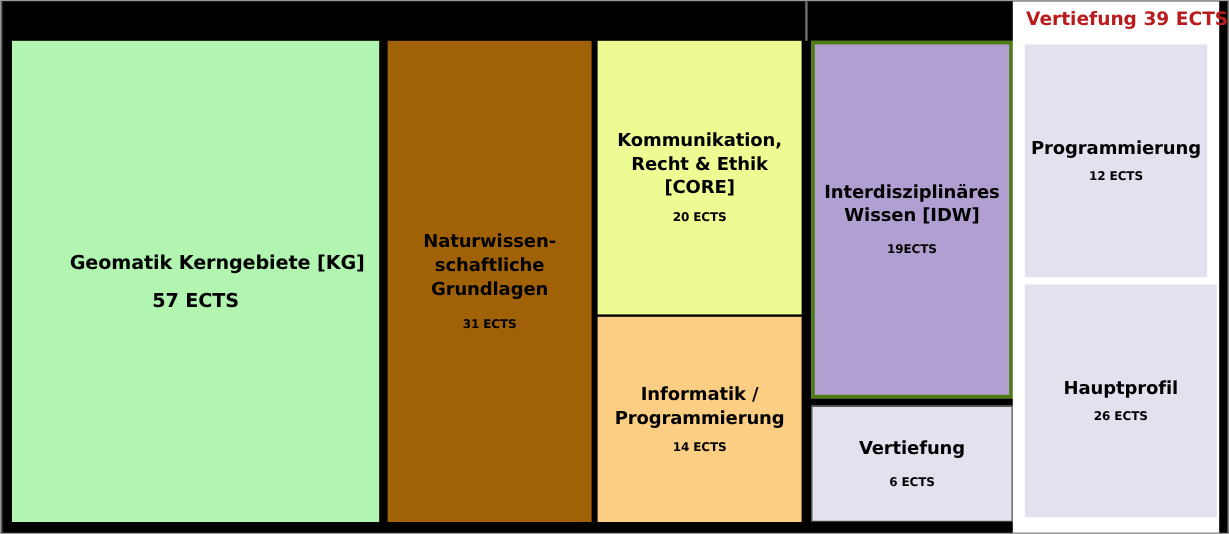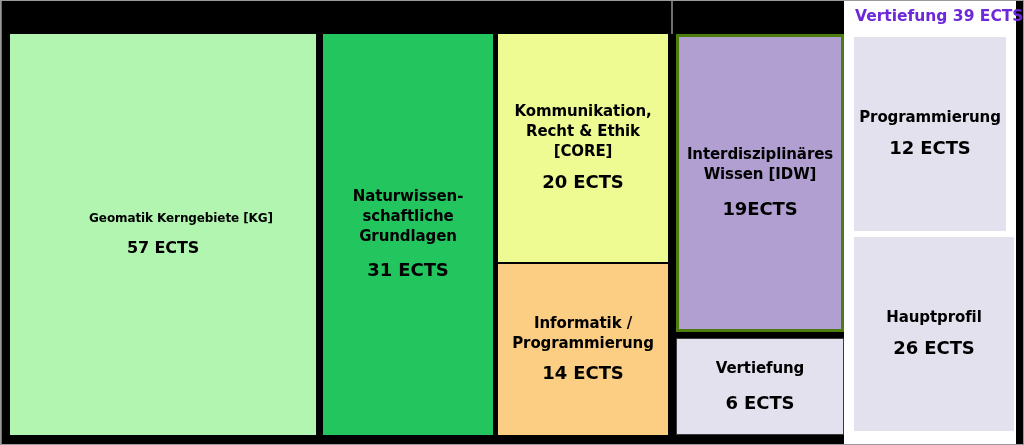--- a/index.html
+++ b/index.html
@@ -32,41 +32,41 @@
     line-height: 1.32;
     letter-spacing: -0.1px;
     overflow: hidden;
   }
 
   .block .title {
     font-size: 15px;
     white-space: pre-line;
   }
   .block .ects {
-    font-size: 18px;
+    font-size: 10px;
     margin-top: 8px;
   }
   .block.tight .ects {
     margin-top: 12px;
   }
 
   
   #kg {
     left: 9px;  top: 33px;
     width: 306px; height: 401px;
     background: #b1f5b1;
   }
-  #kg .title { font-size: 12px; margin-left: 36px; }
+  #kg .title { font-size: 16px; margin-left: 36px; }
   #kg .ects  { font-size: 16px; margin-top: 10px; }
 
   
   #nwg {
     left: 322px; top: 33px;
     width: 170px; height: 401px;
-    background: #22c55e;
+    background: #a16207;
   }
 
   
   #core {
     left: 497px; top: 33px;
     width: 170px; height: 228px;
     background: #eefa92;
   }
   
   #inf {
@@ -98,21 +98,21 @@
     background: #ffffff;
     box-sizing: border-box;
     padding: 0;
   }
   #vertiefung-header {
     position: absolute;
     left: 11px; top: 6px;
     width: 160px;
     font-size: 15.5px;
     font-weight: bold;
-    color: #6d28d9;
+    color: #b91c1c;
     white-space: nowrap;
     text-align: left;
   }
   #bachelorthesis {
     left: 10px; top: 36px;
     width: 152px; height: 194px;
     background: #e4e1ef;
   }
   #hauptprofil {
     left: 10px; top: 236px;

